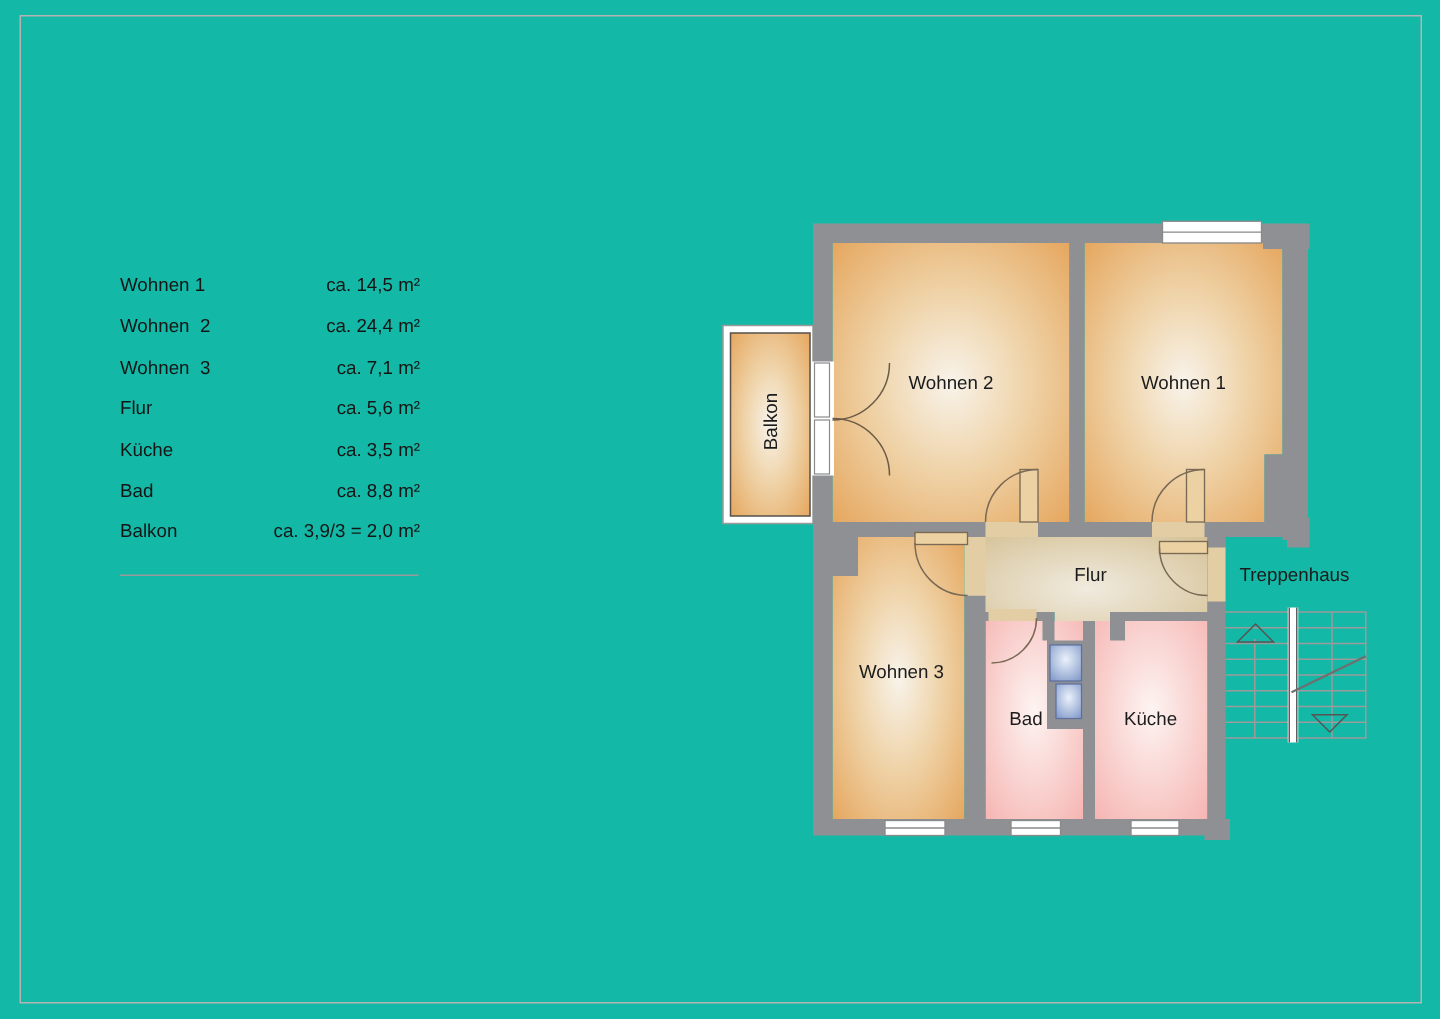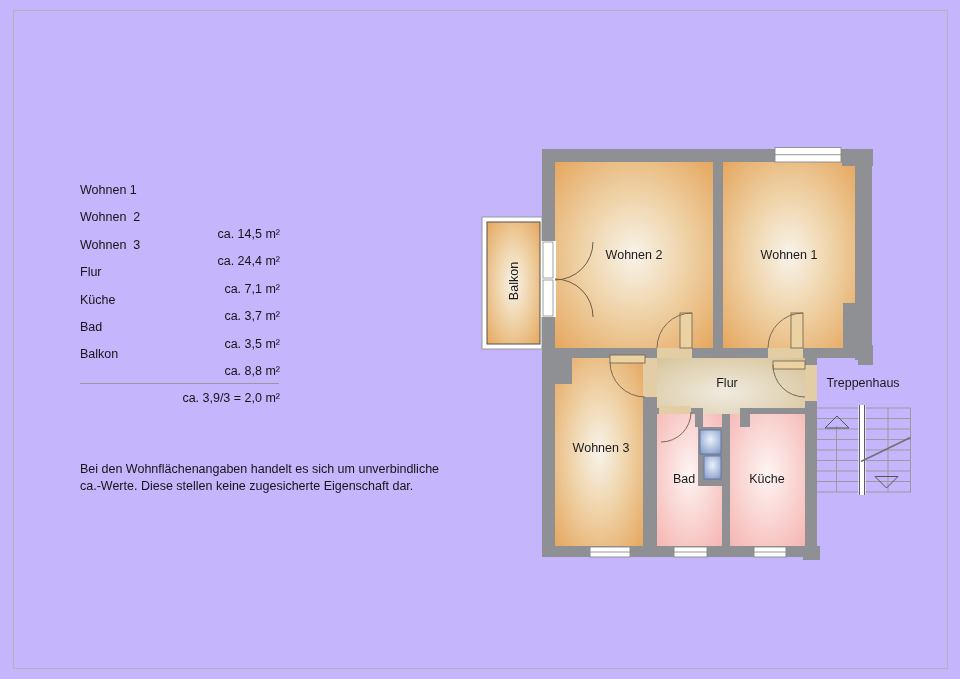--- a/index.html
+++ b/index.html
@@ -1,29 +1,29 @@
 <!DOCTYPE html>
 <html><head>
 <meta charset="utf-8">
 <style>
   html,body{margin:0;padding:0;background:#ffffff;}
   .page{
-    position:relative;width:960px;height:679px;background:#c4b5fd;overflow:hidden;
+    position:relative;width:960px;height:679px;background:#14b8a6;overflow:hidden;
     font-family:"Liberation Sans",sans-serif;color:#151515;
   }
   .page-border{
     position:absolute;left:13px;top:10px;width:933px;height:657px;
     border:1px solid #b4b4b4;pointer-events:none;
   }
   .legend{position:absolute;left:80px;top:183px;width:200px;}
   .legend-row{
     display:flex;justify-content:space-between;align-items:flex-start;
     height:27.4px;font-size:12.5px;white-space:pre;
   }
-  .legend-row .val{text-align:right;margin-top:44px;}
+  .legend-row .val{text-align:right;}
   .legend-divider{
     position:absolute;left:80px;top:383px;width:199px;height:0;
     border-top:1px solid #9a9a9a;
   }
   .disclaimer{
     position:absolute;left:80px;top:461px;width:380px;
     font-size:12.5px;line-height:17px;
   }
   .plan-svg{position:absolute;left:0;top:0;}
   .room-label{
@@ -44,42 +44,38 @@
     <div class="legend-row">
       <span>Wohnen  2</span>
       <span class="val">ca. 24,4 m²</span>
     </div>
     <div class="legend-row">
       <span>Wohnen  3</span>
       <span class="val">ca. 7,1 m²</span>
     </div>
     <div class="legend-row">
       <span>Flur</span>
-      <span class="val">ca. 3,7 m²</span>
+      <span class="val">ca. 5,6 m²</span>
     </div>
     <div class="legend-row">
       <span>Küche</span>
       <span class="val">ca. 3,5 m²</span>
     </div>
     <div class="legend-row">
       <span>Bad</span>
       <span class="val">ca. 8,8 m²</span>
     </div>
     <div class="legend-row">
       <span>Balkon</span>
       <span class="val">ca. 3,9/3 = 2,0 m²</span>
     </div>
   </div>
 
   <div class="legend-divider"></div>
 
-  <div class="disclaimer">
-    <span style="display:block">Bei den Wohnflächenangaben handelt es sich um unverbindliche</span>
-    <span style="display:block">ca.-Werte. Diese stellen keine zugesicherte Eigenschaft dar.</span>
-  </div>
 
   <svg class="plan-svg" width="960" height="679" viewBox="0 0 960 679">
     <defs>
       <radialGradient id="gradOrange" cx="50%" cy="50%" r="72%">
         <stop offset="0%" stop-color="#f8f3ea"></stop>
         <stop offset="45%" stop-color="#efd3a8"></stop>
         <stop offset="100%" stop-color="#e5a55c"></stop>
       </radialGradient>
       <radialGradient id="gradFlur" cx="50%" cy="50%" r="75%">
         <stop offset="0%" stop-color="#f0ebdf"></stop>

